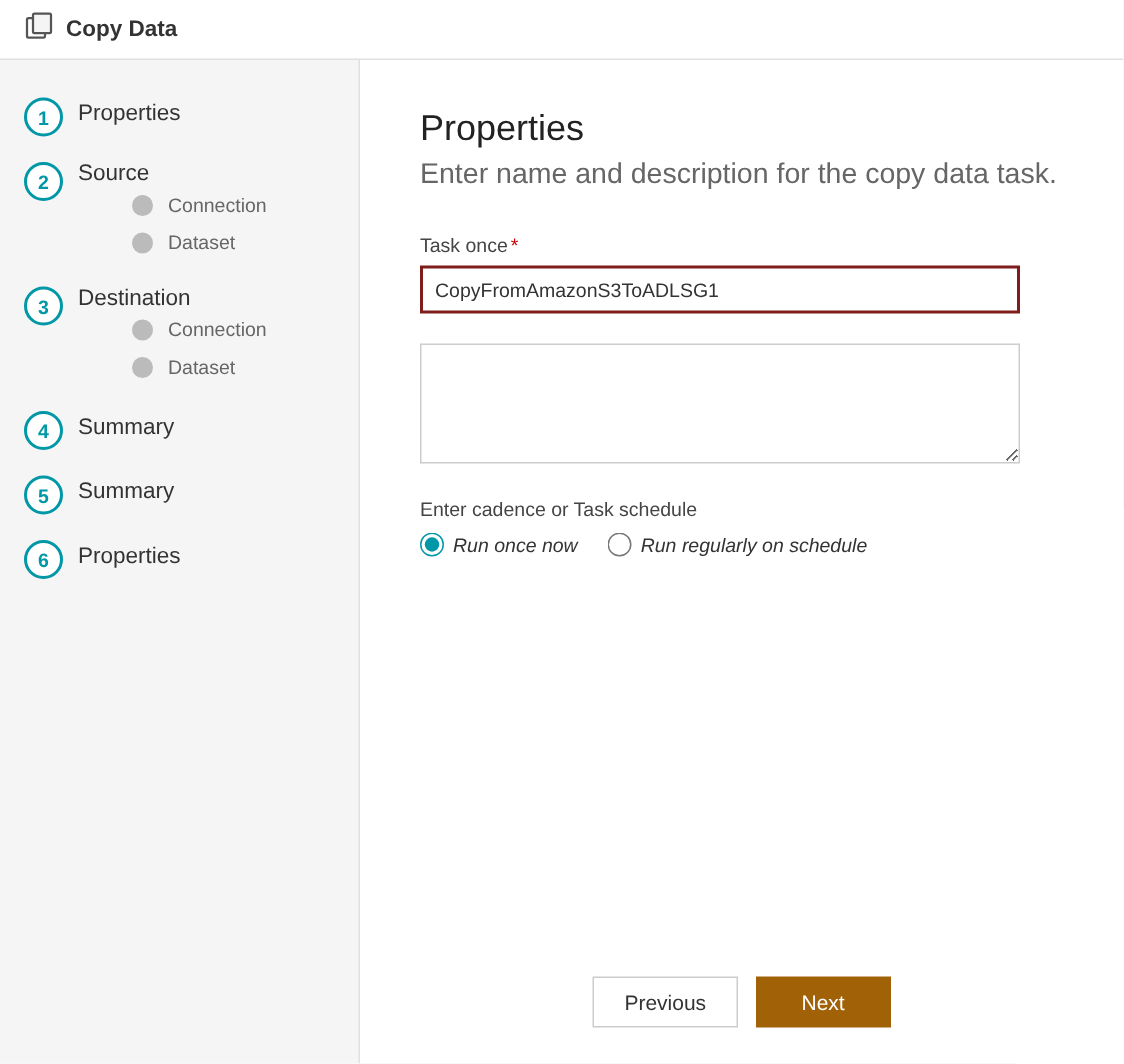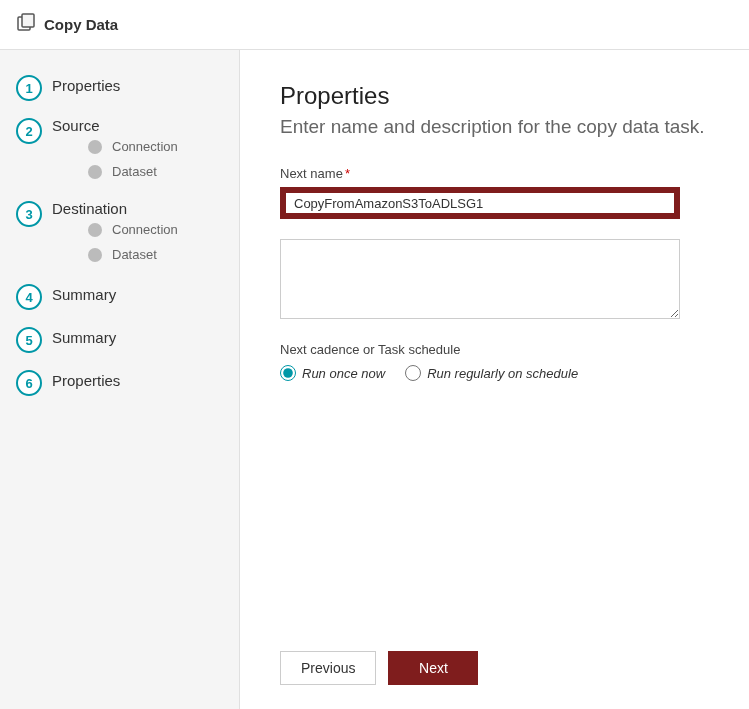--- a/index.html
+++ b/index.html
@@ -11,21 +11,21 @@
       height: 709px;
       overflow: hidden;
       display: flex;
       flex-direction: column;
     }
 
     
     .topbar {
       background: #fff;
       border-bottom: 1px solid #e0e0e0;
-      height: 50px;
+      height: 40px;
       display: flex;
       align-items: center;
       padding: 0 16px;
       gap: 8px;
       flex-shrink: 0;
     }
     .topbar-icon {
       color: #555;
       font-size: 18px;
     }
@@ -137,21 +137,21 @@
       display: block;
     }
     .required-star {
       color: #c00;
       margin-left: 2px;
     }
     .form-input {
       width: 100%;
       max-width: 400px;
       height: 32px;
-      border: 6px solid #7f1d1d;
+      border: 2px solid #7f1d1d;
       padding: 4px 8px;
       font-size: 13px;
       color: #333;
       outline: none;
     }
     .form-textarea {
       width: 100%;
       max-width: 400px;
       height: 80px;
       border: 1px solid #ccc;
@@ -188,34 +188,35 @@
       color: #333;
       font-style: italic;
     }
 
     
     .footer {
       display: flex;
       gap: 12px;
       margin-top: auto;
       padding-top: 32px;
+      justify-content: center;
     }
     .btn-previous {
       padding: 8px 20px;
       border: 1px solid #ccc;
       background: #fff;
       color: #333;
       font-size: 14px;
       cursor: pointer;
       min-width: 90px;
     }
     .btn-next {
       padding: 8px 28px;
       border: none;
-      background: #7f1d1d;
+      background: #a16207;
       color: #fff;
       font-size: 14px;
       cursor: pointer;
       min-width: 90px;
     }
   </style>
 </head>
 <body>
 
 <div class="topbar">
@@ -288,31 +289,31 @@
 
   </nav>
 
   <div class="content">
 
     <h1 class="content-title">Properties</h1>
     <p class="content-subtitle">Enter name and description for the copy data task.</p>
 
     <div class="form-group">
       <label class="form-label">
-        <span>Next name</span><span class="required-star">*</span>
+        <span>Task once</span><span class="required-star">*</span>
       </label>
       <input class="form-input" type="text" value="CopyFromAmazonS3ToADLSG1" style="">
     </div>
 
     <div class="form-group">
       <textarea class="form-textarea" style=""></textarea>
     </div>
 
     <div class="form-group">
-      <div class="cadence-label">Next cadence or Task schedule</div>
+      <div class="cadence-label">Enter cadence or Task schedule</div>
       <div class="radio-group">
         <label class="radio-option">
           <input type="radio" name="cadence" value="once" checked="" style="">
           <span class="radio-option-label">Run once now</span>
         </label>
         <label class="radio-option">
           <input type="radio" name="cadence" value="schedule" style="">
           <span class="radio-option-label">Run regularly on schedule</span>
         </label>
       </div>

